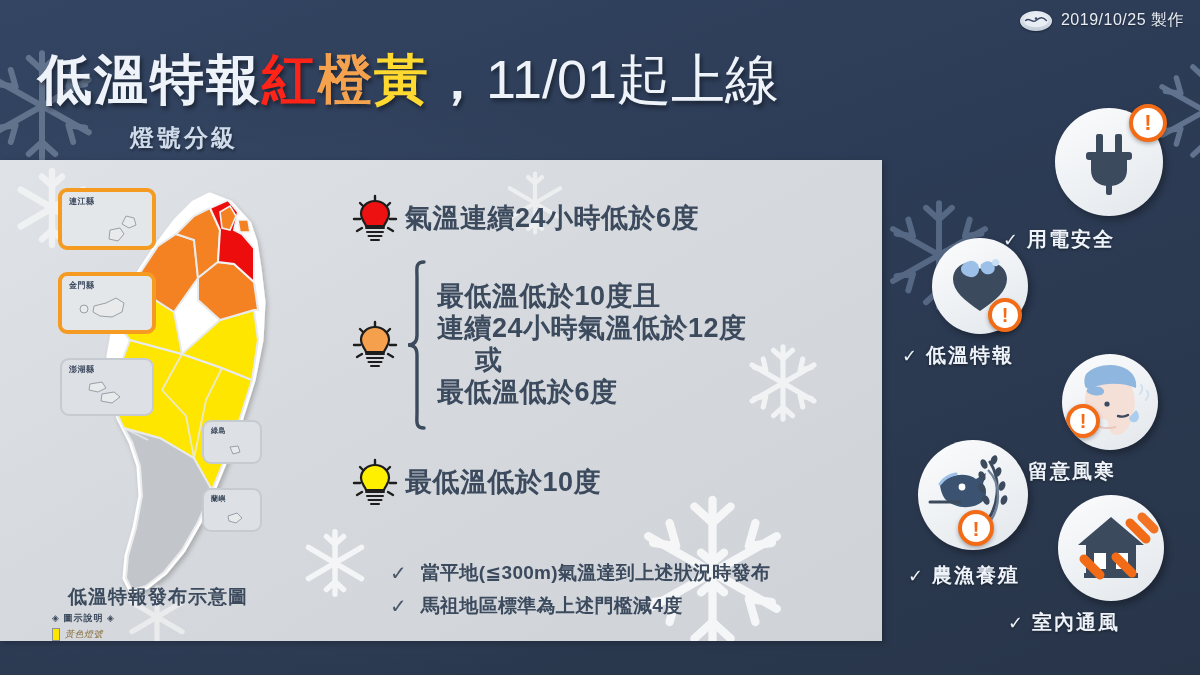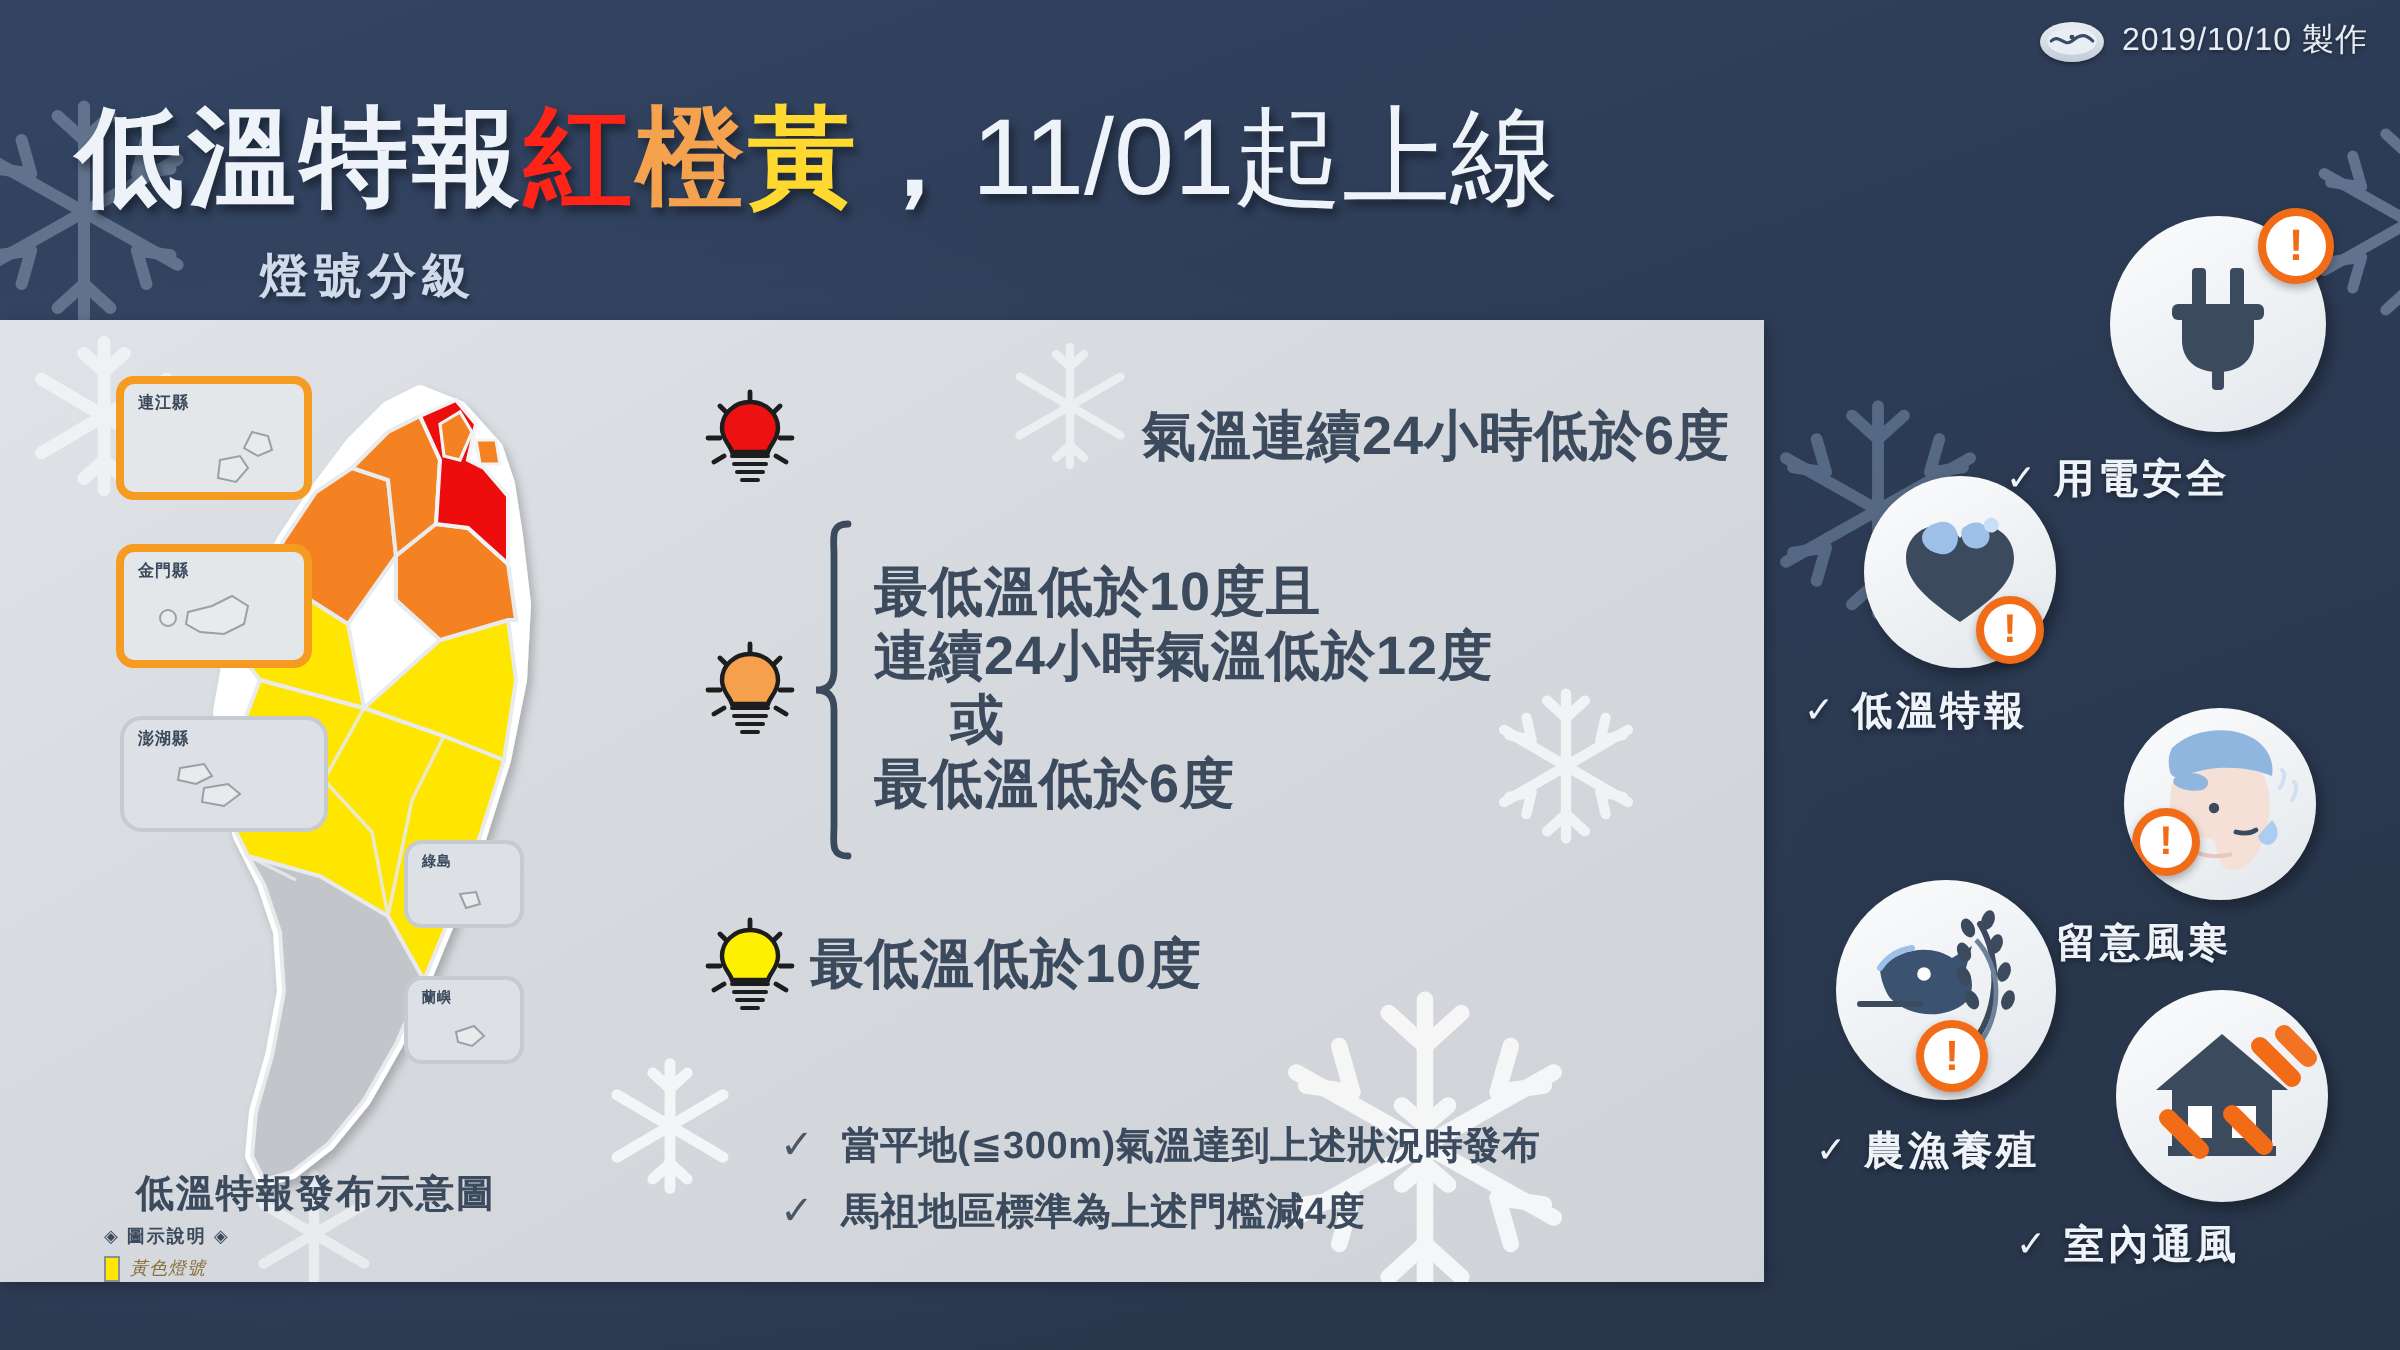--- a/index.html
+++ b/index.html
@@ -93,21 +93,21 @@
 
   
   .rules { position:absolute; left:345px; top:26px; width:520px; }
   .rule { display:flex; align-items:flex-start; }
   .rule-bulb { width:60px; flex:0 0 60px; display:flex; justify-content:center; }
   .rule-bulb svg { display:block; }
   .rule-text {
     color:#3c4a5e; font-size:27px; line-height:1.18;
     font-weight:700; letter-spacing:.5px; white-space:nowrap;
   }
-  .rule-1 { height:66px; align-items:center;justify-content:space-between; }
+  .rule-1 { height:66px; align-items:center; }
   .rule-2 { height:186px; align-items:center; }
   .rule-3 { height:90px; align-items:center; }
   .brace { flex:0 0 26px; display:flex; align-items:center; }
   .brace svg { display:block; }
   .orange-lines { padding-left:6px; }
   .orange-lines .ol { white-space:nowrap; }
   .orange-lines .ol.center { text-align:left; padding-left:38px; }
 
   .notes { position:absolute; left:390px; top:560px; }
   .note-row { display:flex; align-items:center; gap:14px; margin-bottom:7px; }
@@ -177,21 +177,21 @@
   </div>
 
   <div class="datestamp">
     <span class="cwb-badge">
       <svg width="26" height="15" viewBox="0 0 40 22">
         <ellipse cx="20" cy="11" rx="19" ry="10.5" fill="#e9eef4"></ellipse>
         <path d="M4 11c6-6 10 5 16 0s10-6 16 0" stroke="#3a4a66" stroke-width="2.4" fill="none" stroke-linecap="round"></path>
         <circle cx="20" cy="8" r="1.9" fill="#3a4a66"></circle>
       </svg>
     </span>
-    <span>2019/10/10 製作</span>
+    <span>2019/10/25 製作</span>
   </div>
 
   <div class="headline">
     <span class="h-white">低溫特報</span><span class="h-red">紅</span><span class="h-orange">橙</span><span class="h-yellow">黃</span><span class="h-comma">，</span><span class="h-tail">11/01起上線</span>
   </div>
   <div class="subhead">燈號分級</div>
 
   <div class="panel">
 
     <div class="flake" style="left:500px;top:8px;opacity:.55;">
@@ -294,21 +294,21 @@
       </div>
 
       <div class="inset-box" style="left:44px;top:106px;width:98px;height:62px;">
         <span class="inset-label">金門縣</span>
         <svg class="inset-shape" width="60" height="34" viewBox="0 0 60 34" style="left:14px;top:18px;">
           <circle cx="8" cy="15" r="4" fill="#e8eaec" stroke="#9aa0a7" stroke-width="1"></circle>
           <path d="M18 12 L30 9 L40 4 L48 9 L46 18 L36 23 L24 22 L17 18 Z" fill="#e8eaec" stroke="#9aa0a7" stroke-width="1"></path>
         </svg>
       </div>
 
-      <div class="inset-box plain" style="left:46px;top:192px;width:104px;height:58px;border-radius:11px;">
+      <div class="inset-box plain" style="left:46px;top:192px;width:94px;height:58px;">
         <span class="inset-label">澎湖縣</span>
         <svg class="inset-shape" width="56" height="32" viewBox="0 0 56 32" style="left:18px;top:16px;">
           <path d="M10 8 L22 6 L26 12 L18 16 L9 14 Z" fill="#e8eaec" stroke="#9aa0a7" stroke-width="1"></path>
           <path d="M22 18 L34 16 L40 21 L32 27 L21 25 Z" fill="#e8eaec" stroke="#9aa0a7" stroke-width="1"></path>
         </svg>
       </div>
 
       <div class="inset-box plain" style="left:188px;top:254px;width:60px;height:44px;">
         <span class="inset-label" style="font-size:7px;">綠島</span>
         <svg class="inset-shape" width="18" height="16" viewBox="0 0 18 16" style="left:22px;top:20px;">

